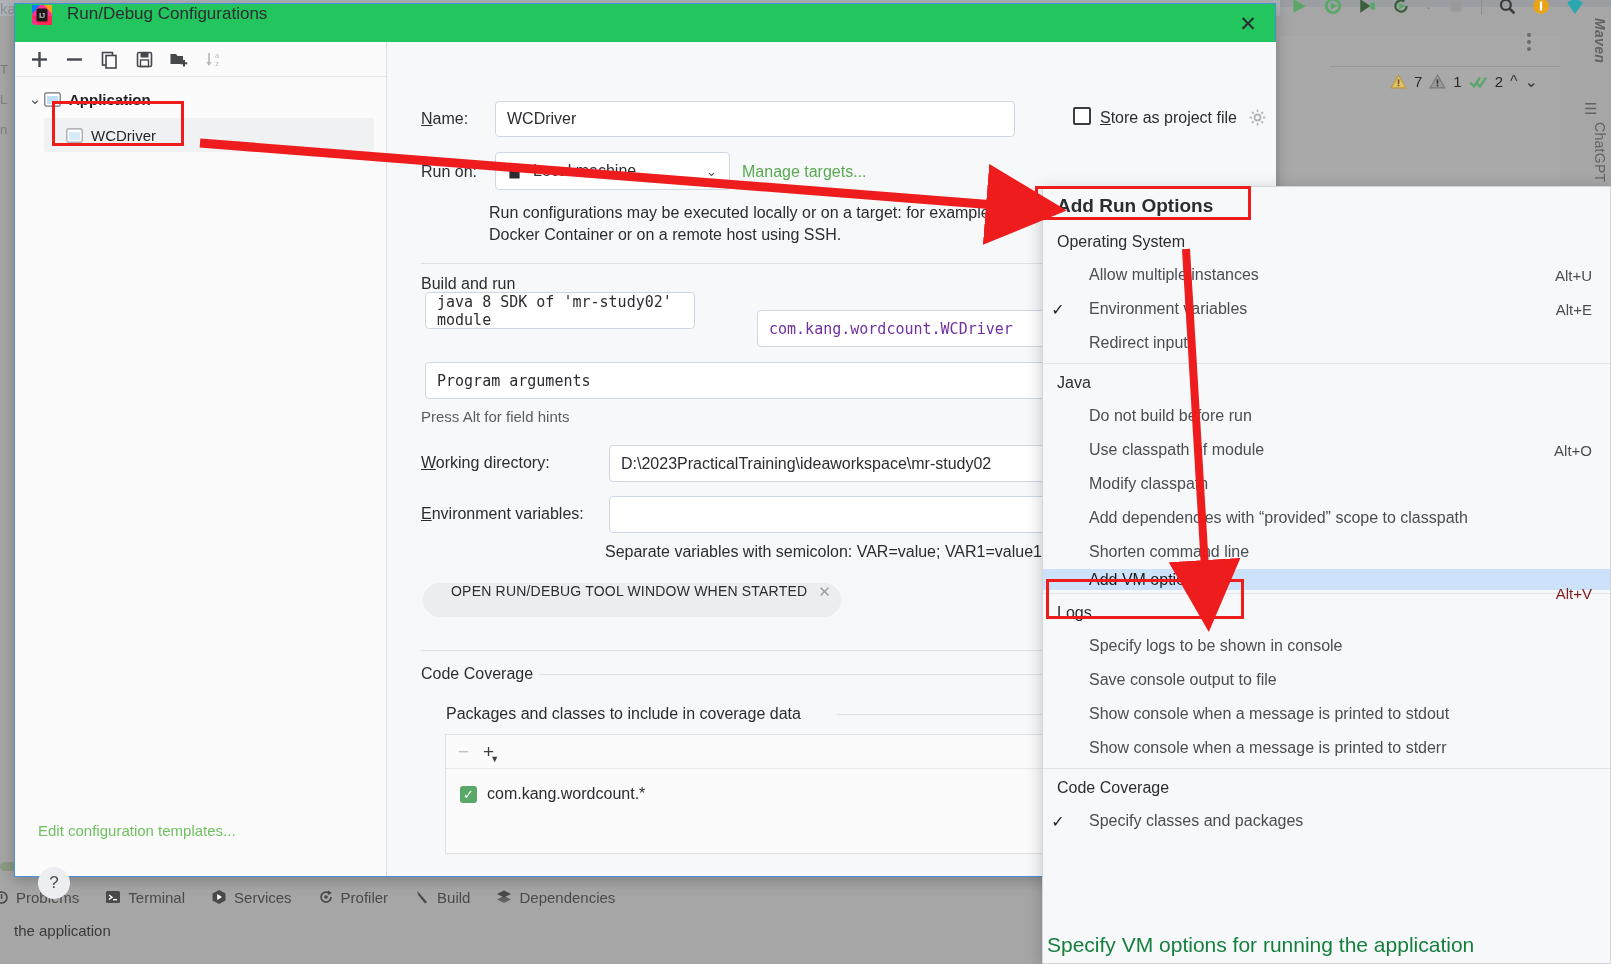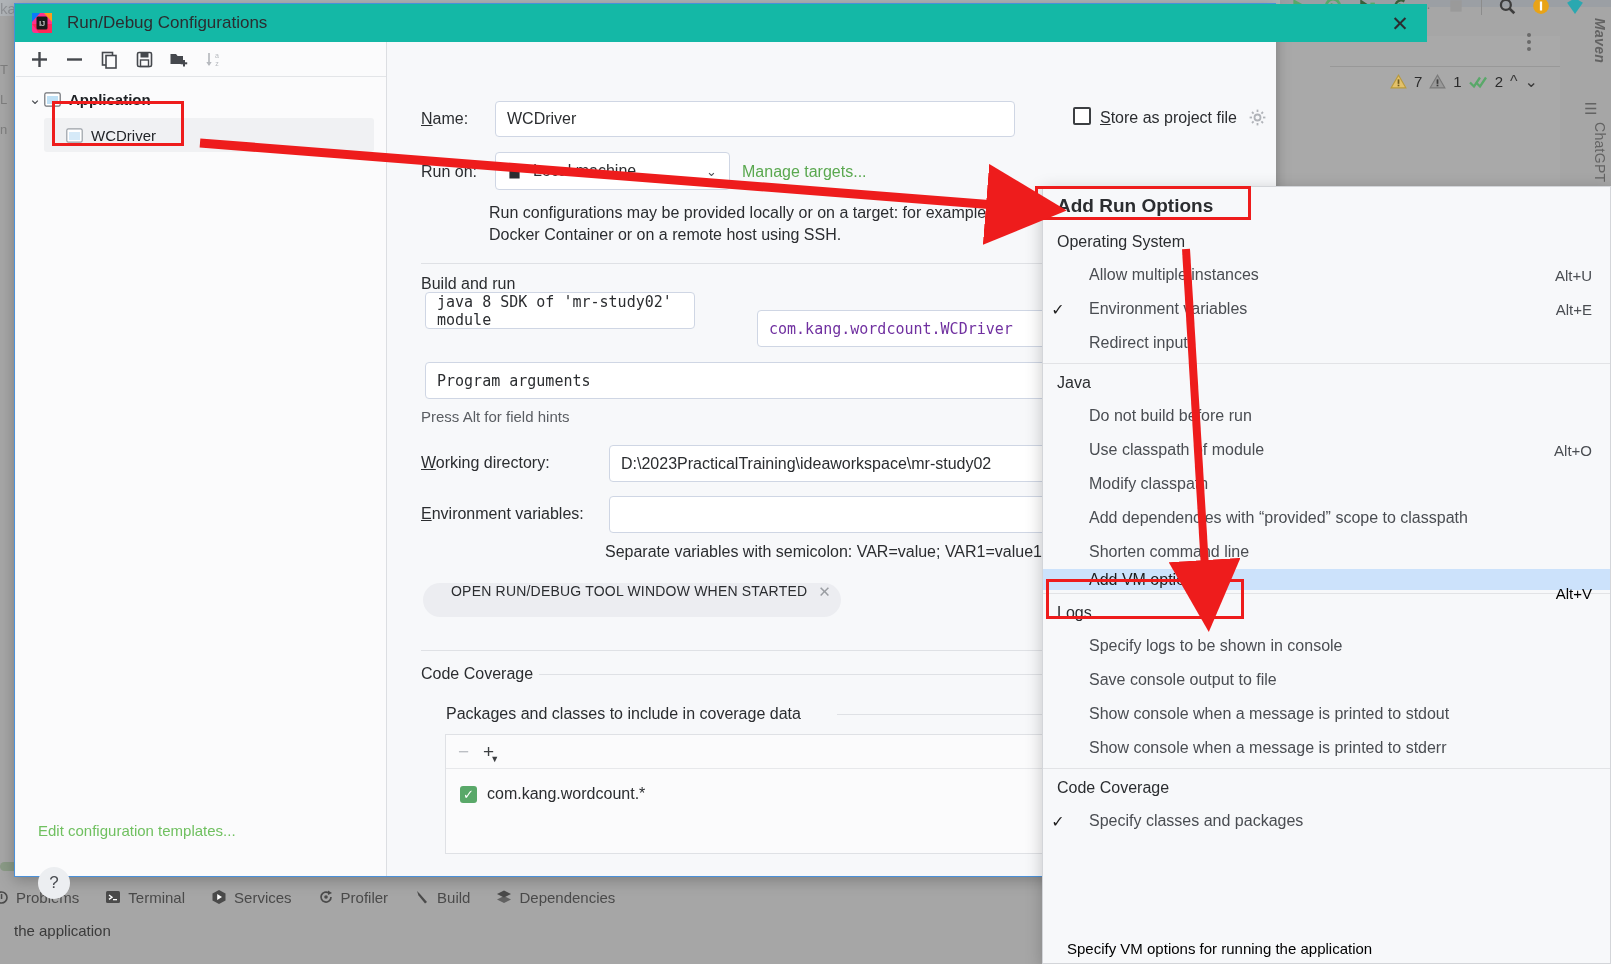--- a/index.html
+++ b/index.html
@@ -38,22 +38,22 @@
   #status-bar{position:absolute;left:0;top:912px;width:1611px;height:52px;background:#a6a6a6;
       font-size:15px;color:#3b3b3b;padding:10px 0 0 14px;box-sizing:border-box;}
   #editor-scroll{position:absolute;left:160px;top:856px;width:1120px;height:22px;background:#a0a0a0;}
   #caret-info{position:absolute;left:168px;top:858px;font-size:14px;color:#3a3a3a;display:flex;align-items:center;gap:5px;}
   #progress-pill{position:absolute;left:0px;top:862px;width:105px;height:9px;border-radius:5px;background:#8a9a86;}
   #bb-divider{position:absolute;left:146px;top:856px;width:1px;height:20px;background:#8f8f8f;}
 
   
   #dialog{position:absolute;left:14px;top:3px;width:1262px;height:874px;background:#f7f8fa;
       border:1px solid #4a90d9;box-sizing:border-box;box-shadow:0 3px 14px rgba(0,0,0,.25);}
-  #dlg-title-bar{position:absolute;left:0;top:0;width:1412px;height:38px;background:#14b8a6;
-      display:flex;align-items:center;}
+  #dlg-title-bar{position:absolute;left:0;top:0;width:1260px;height:38px;background:#22c55e;
+      display:flex;align-items:flex-start;}
   #dlg-icon{width:22px;height:22px;margin-left:16px;margin-right:14px;flex:none;}
   #dlg-title{font-size:17px;color:#2b2d30;}
   #dlg-close{position:absolute;right:10px;top:6px;width:34px;height:28px;display:flex;
       align-items:center;justify-content:center;font-size:21px;color:#2b2d30;cursor:default;}
 
   
   #left-panel{position:absolute;left:1px;top:38px;width:370px;height:834px;background:#fbfbfc;
       border-right:1px solid #dcdee2;}
   #lp-toolbar{height:34px;border-bottom:1px solid #e3e5e8;display:flex;align-items:center;
       gap:9px;padding-left:10px;}
@@ -132,21 +132,21 @@
   #popup{position:absolute;left:1042px;top:186px;width:569px;height:778px;background:#f7f8fa;
       border:1px solid #d3d5d9;box-sizing:border-box;box-shadow:0 4px 16px rgba(0,0,0,.22);}
   #popup-title{font-size:19px;font-weight:bold;color:#2b2d30;padding:8px 0 9px 14px;}
   .menu-sep{height:1px;background:#e2e3e6;margin:3px 0;}
   .group-head{font-size:16px;color:#2b2d30;padding:7px 0 7px 14px;}
   .menu-item{height:34px;display:flex;align-items:center;font-size:16px;color:#4a4d52;position:relative;}
   .menu-item .mcheck{width:30px;text-align:center;font-size:16px;color:#1d1d1d;flex:none;}
   .menu-item .mlabel{padding-left:16px;}
   .menu-item .mkey{position:absolute;right:18px;font-size:15px;color:#4a4d52;}
   .menu-item.selected{background:#cce2fb;}
-  #popup-footer{position:absolute;left:0;bottom:6px;width:100%;font-size:15px;color:#000000;padding-left:24px;box-sizing:border-box;}
+  #popup-footer{position:absolute;left:0;bottom:6px;width:100%;font-size:21px;color:#15803d;padding-left:4px;box-sizing:border-box;}
 
   
   .redbox{position:absolute;border:3px solid #ee1c1c;box-sizing:border-box;pointer-events:none;}
   #redbox-wcdriver{left:52px;top:101px;width:132px;height:45px;}
   #redbox-title{left:1035px;top:186px;width:216px;height:34px;}
   #redbox-vm{left:1046px;top:579px;width:198px;height:40px;}
   svg.anno{position:absolute;left:0;top:0;width:1611px;height:964px;pointer-events:none;overflow:visible;}
 </style>
 </head>
 <body>
@@ -392,21 +392,21 @@
 
     <span class="lbl" id="runon-label">Run on:</span>
     <div id="runon-combo">
       <svg id="runon-home" viewBox="0 0 17 17">
           <path d="M8.5 1.2 L16 8 H13.6 V15.4 H3.4 V8 H1 Z" fill="#2b2d30"></path>
         </svg>
       <span id="runon-text">Local machine</span>
       <span id="runon-chevron">⌄</span>
     </div>
     <span id="manage-targets">Manage targets...</span>
-    <div id="runon-desc">Run configurations may be provided locally or on a target: for example in a Docker Container or on a remote host using SSH.</div>
+    <div id="runon-desc">Run configurations may be executed locally or on a target: for example in a Docker Container or on a remote host using SSH.</div>
 
     <div id="sep1"></div>
     <span id="build-run-title">Build and run</span>
 
     <div class="field mono" id="sdk-field">java 8 SDK of 'mr-study02' module</div>
     <div class="field mono" id="progargs-field">Program arguments</div>
     <div class="field mono" id="mainclass-field">com.kang.wordcount.WCDriver</div>
     <span class="hint" id="alt-hint">Press Alt for field hints</span>
 
     <span class="lbl ul-first" id="wd-label">Working directory:</span>
@@ -487,21 +487,21 @@
     <span class="mkey"></span>
   </div>
   <div class="menu-item">
     <span class="mcheck"></span>
     <span class="mlabel">Shorten command line</span>
     <span class="mkey"></span>
   </div>
   <div class="menu-item selected" style="height:21px;">
     <span class="mcheck"></span>
     <span class="mlabel" style="color:#1d1d1d;">Add VM options</span>
-    <span class="mkey" style="color:#000000;margin-top:28px;">Alt+V</span>
+    <span class="mkey" style="color:#7f1d1d;margin-top:28px;">Alt+V</span>
   </div>
 
   <div class="menu-sep"></div>
 
   <div class="group-head">Logs</div>
   <div class="menu-item">
     <span class="mcheck"></span>
     <span class="mlabel">Specify logs to be shown in console</span>
     <span class="mkey"></span>
   </div>

